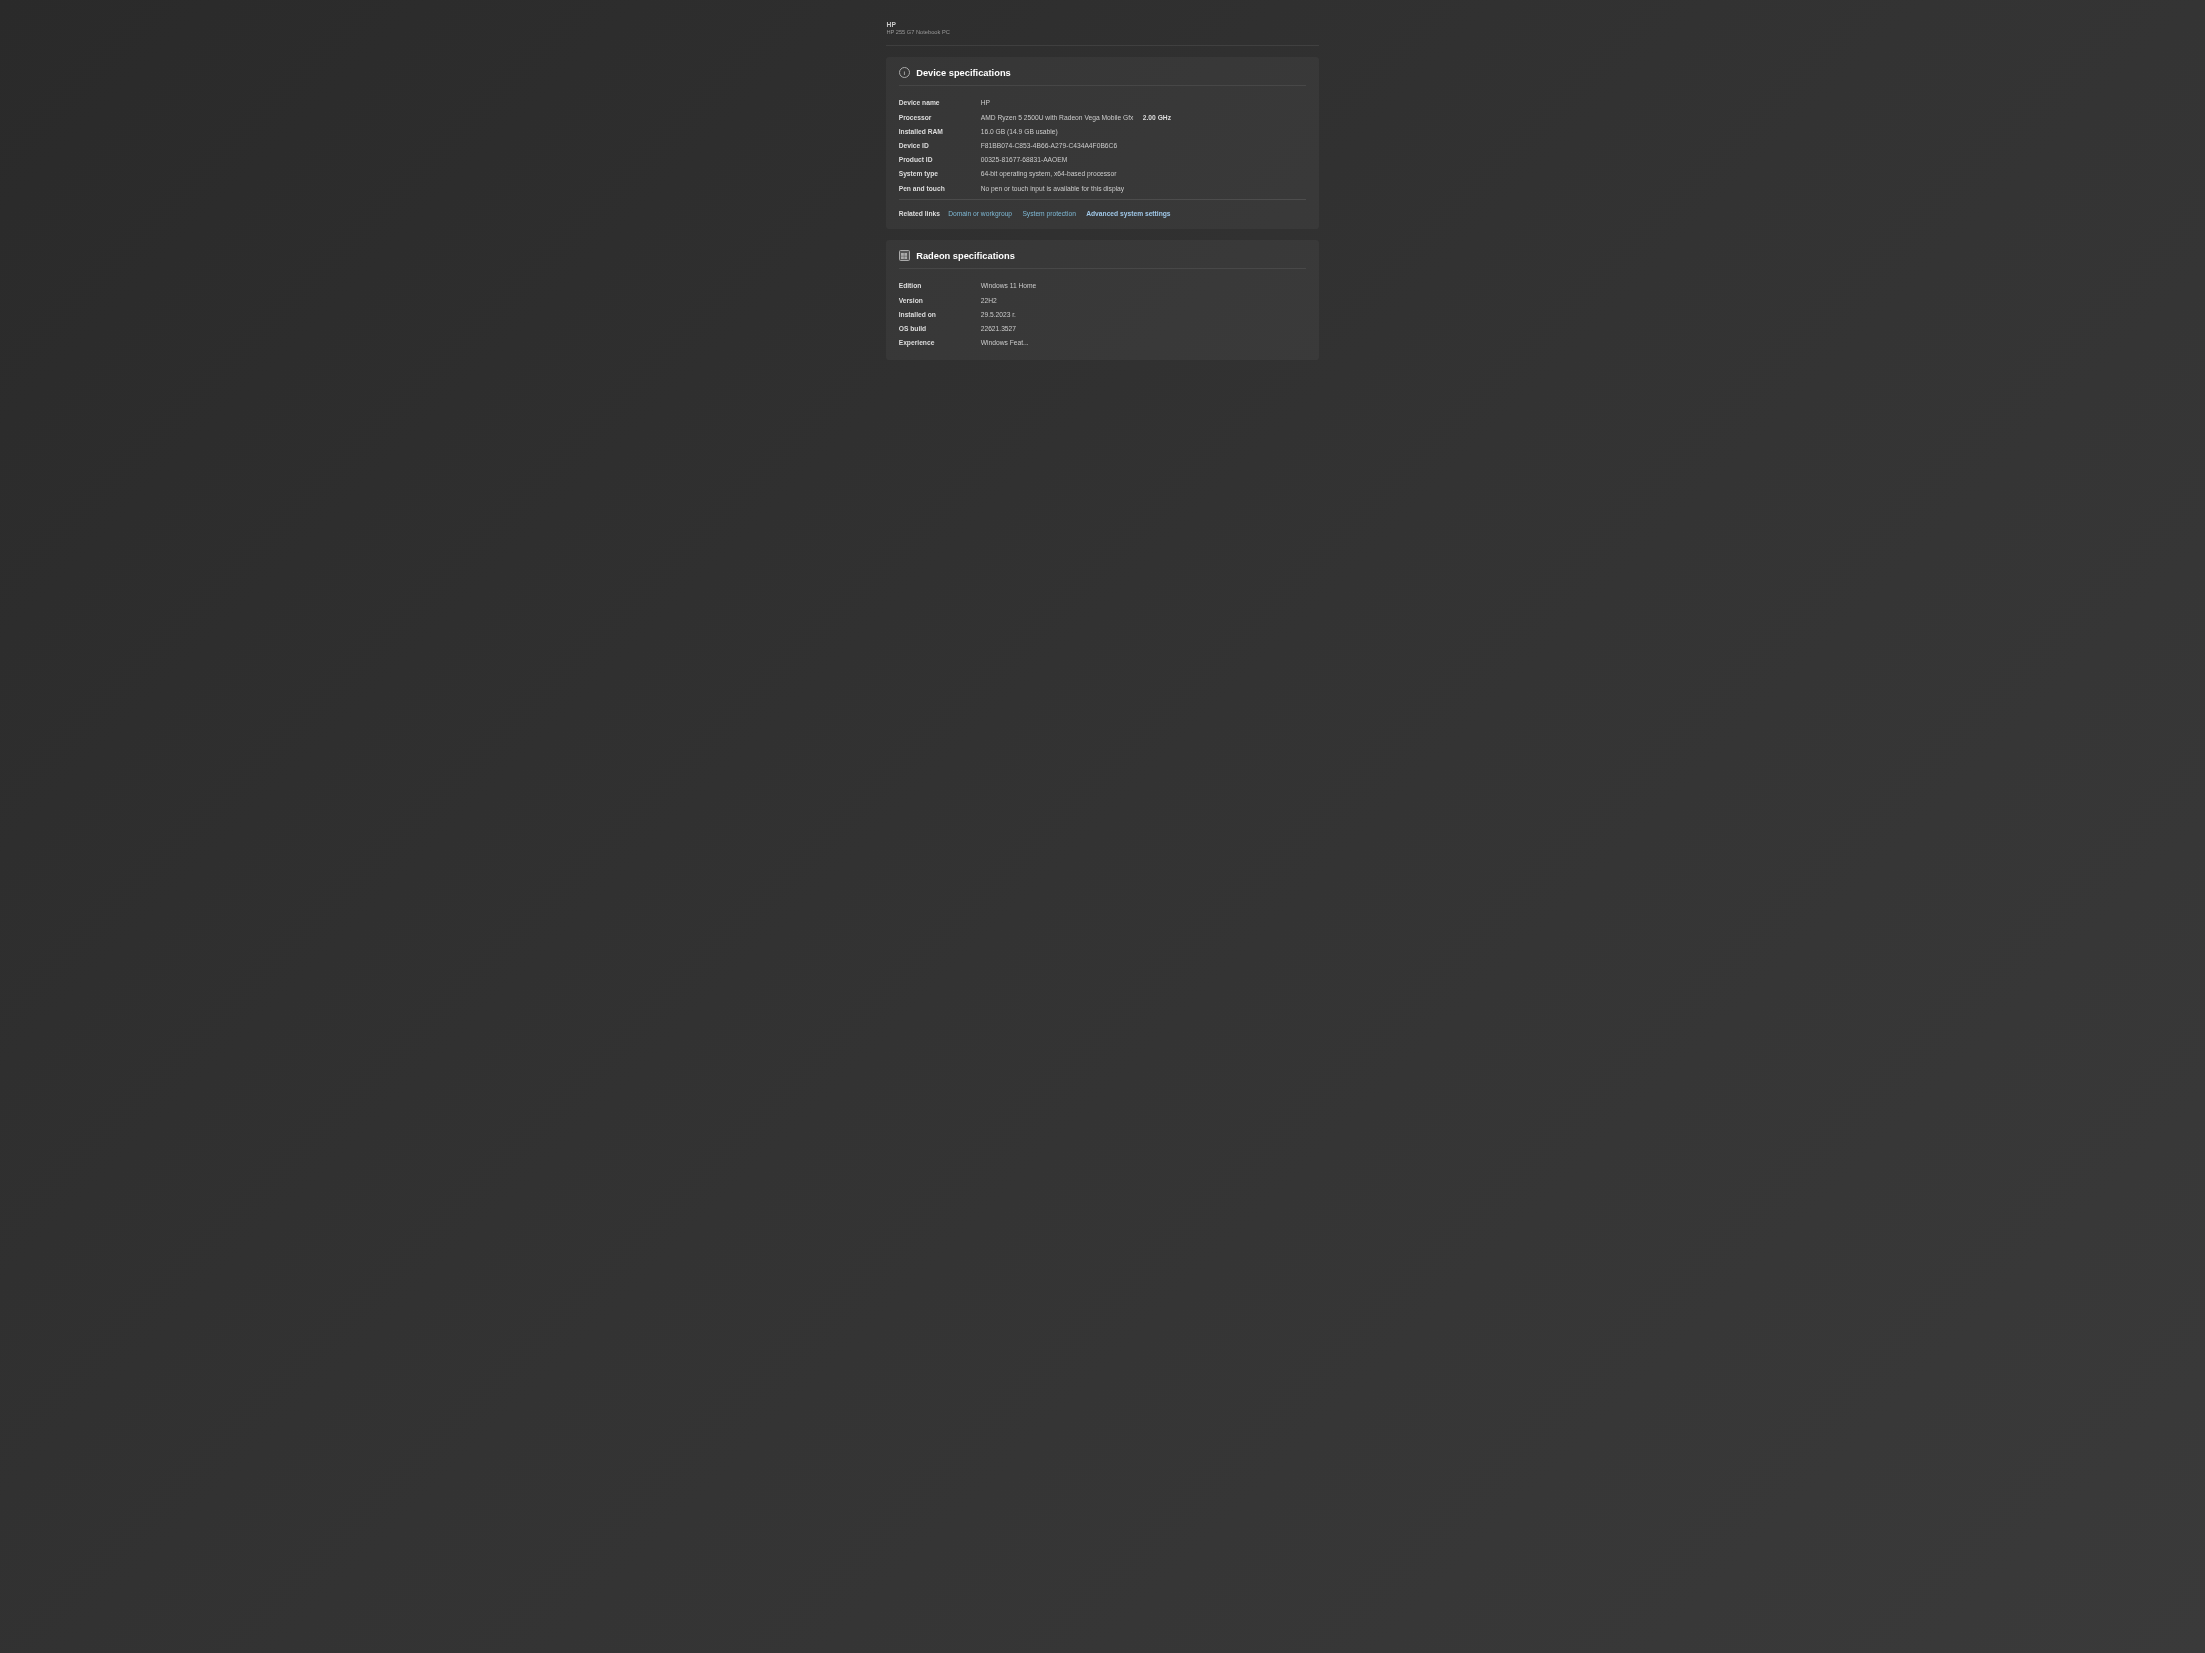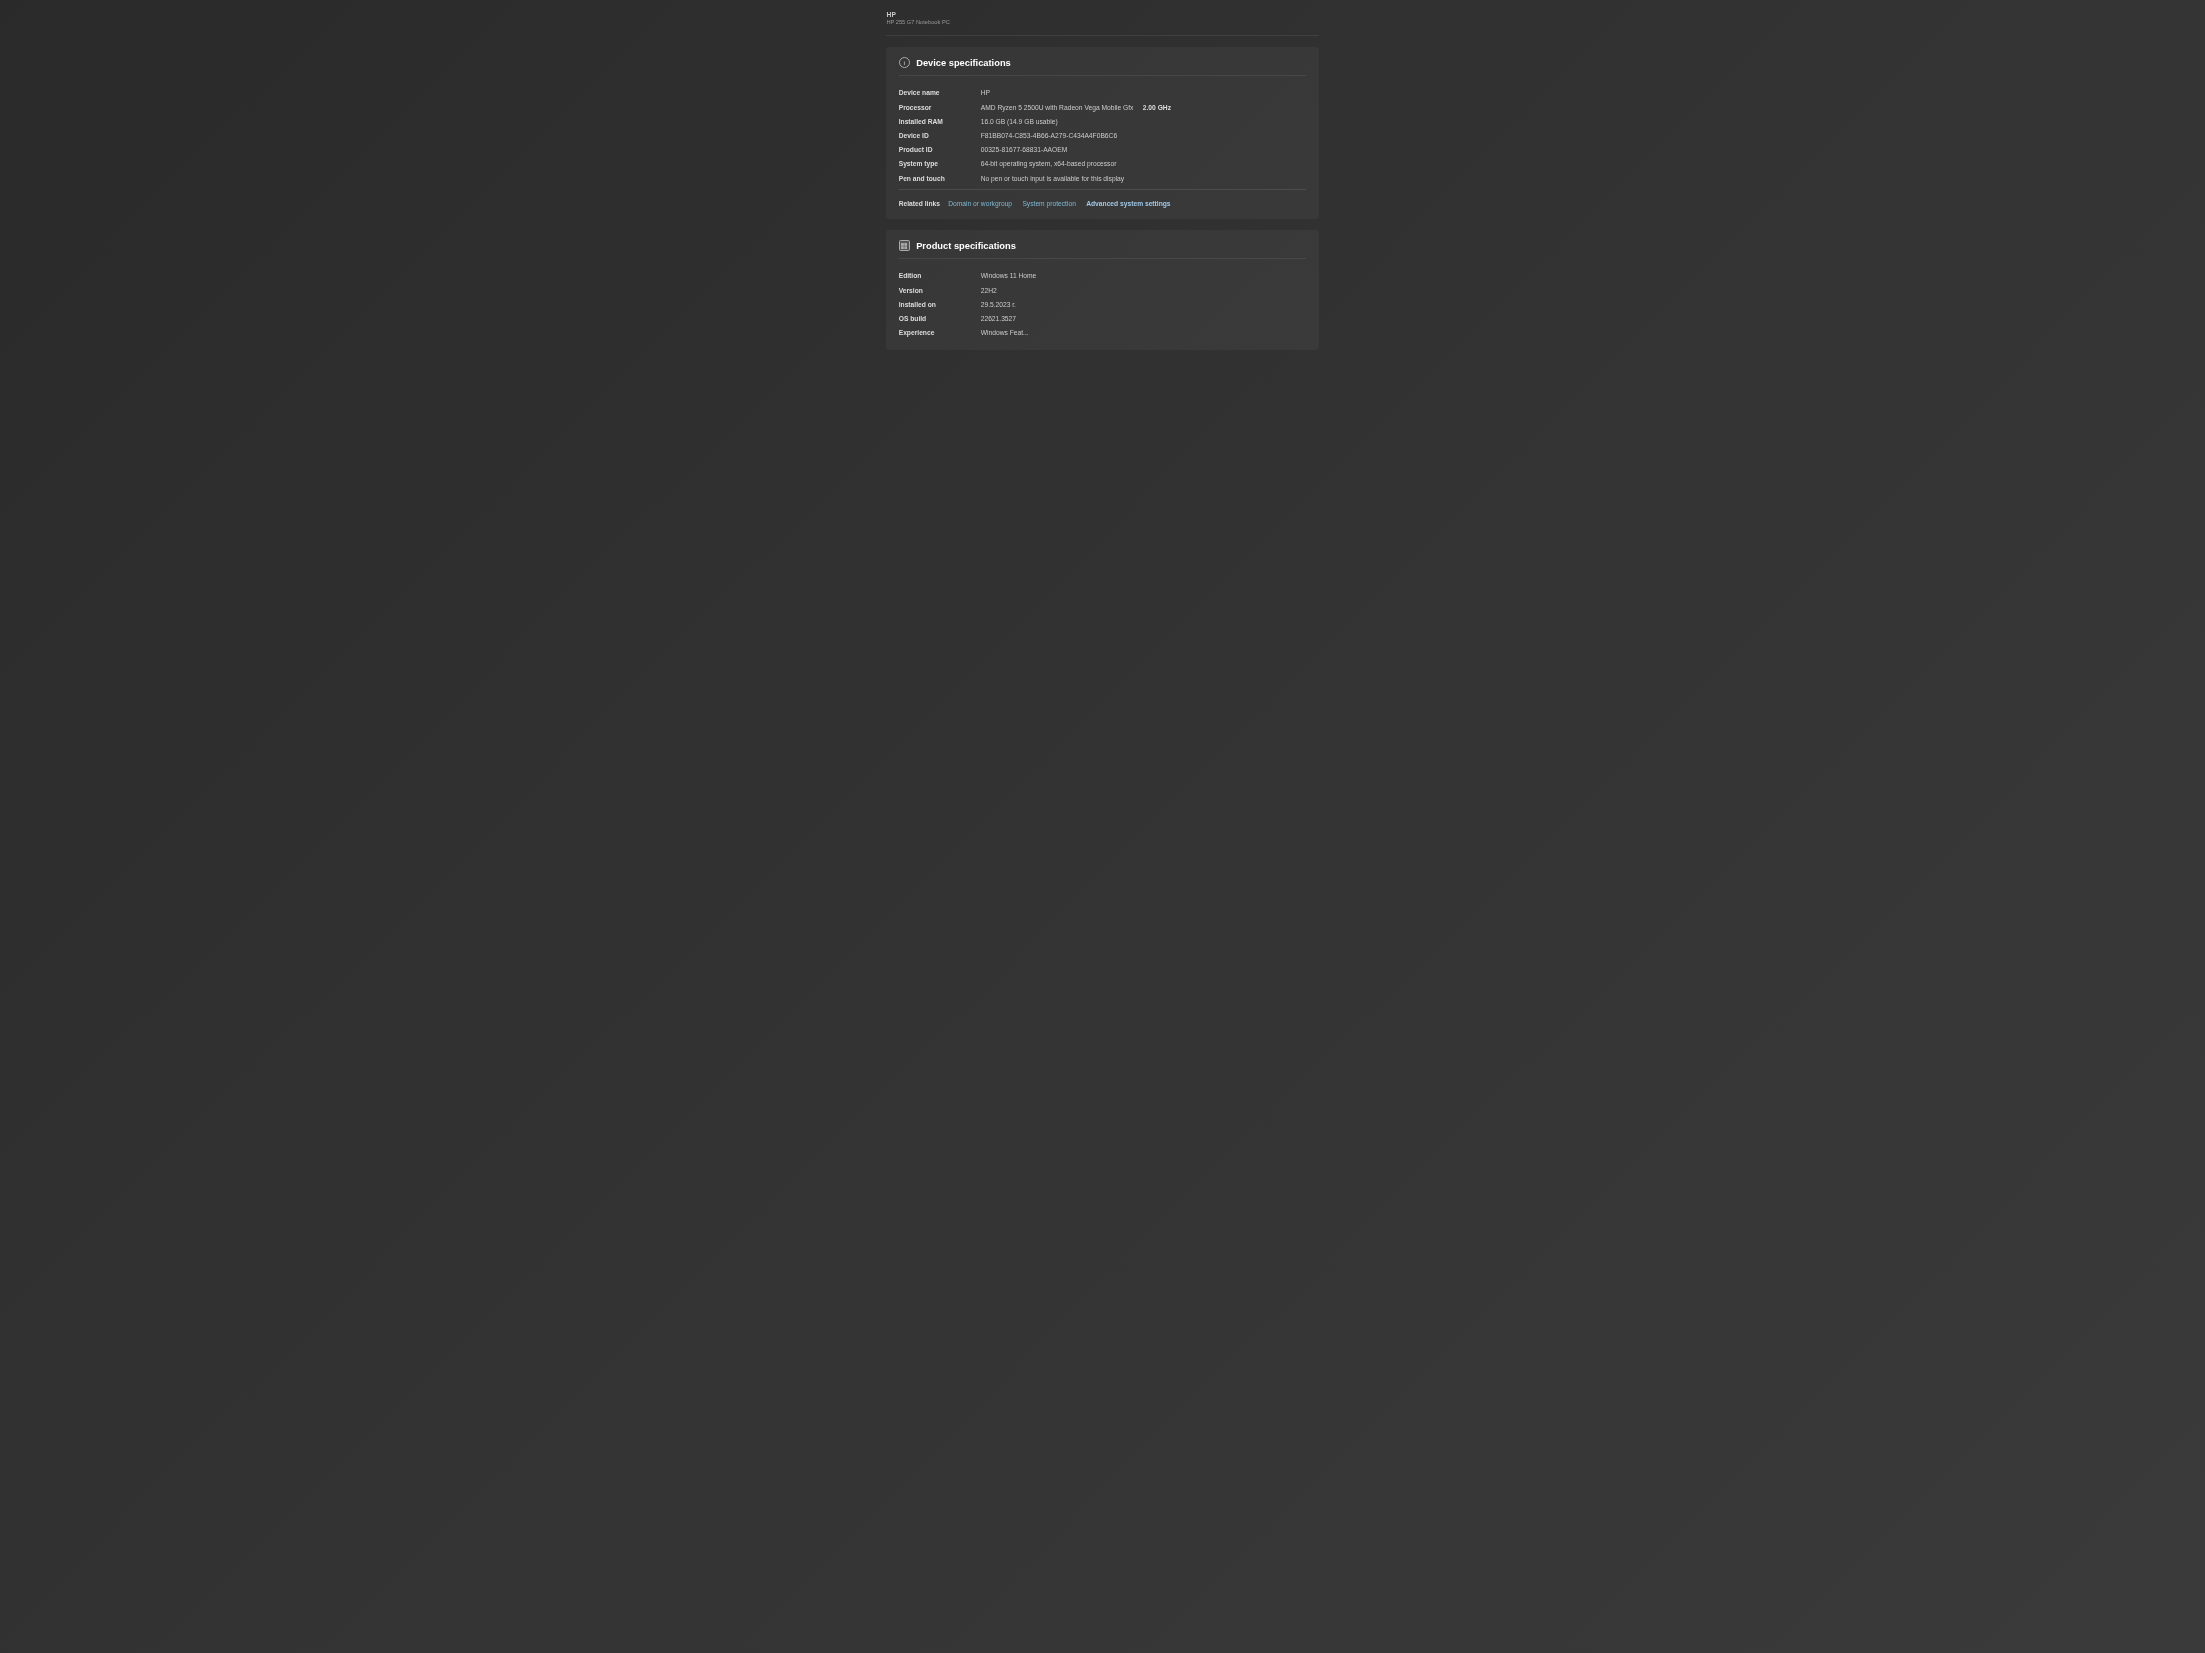--- a/index.html
+++ b/index.html
@@ -12,21 +12,21 @@
       background-color: #2d2d2d;
       font-family: 'Segoe UI', Arial, sans-serif;
       color: #ffffff;
       min-height: 100vh;
       padding: 0;
     }
 
     .page-wrapper {
       background: linear-gradient(135deg, #2a2a2a 0%, #333333 50%, #3a3a3a 100%);
       min-height: 100vh;
-      padding: 1px 0;
+      padding: 11px 0;
     }
 
     .content-area {
       max-width: 463px;
       margin: 0 auto;
       padding: 5.1px 15.4px;
     }
 
     
     .brand-section {
@@ -241,21 +241,21 @@
     <div class="windows-section">
       <div class="section-header">
         <div class="section-icon-square">
           <svg width="6.2" height="6.2" viewBox="0 0 12 12" fill="none">
             <rect x="0" y="0" width="5.5" height="5.5" fill="#aaaaaa"></rect>
             <rect x="6.5" y="0" width="5.5" height="5.5" fill="#aaaaaa"></rect>
             <rect x="0" y="6.5" width="5.5" height="5.5" fill="#aaaaaa"></rect>
             <rect x="6.5" y="6.5" width="5.5" height="5.5" fill="#aaaaaa"></rect>
           </svg>
         </div>
-        <div class="section-title">Product specifications</div>
+        <div class="section-title">Radeon specifications</div>
       </div>
 
       <div class="spec-table">
 
         <div class="spec-row">
           <div class="spec-label">Edition</div>
           <div class="spec-value">Windows 11 Home</div>
         </div>
 
         <div class="spec-row">

